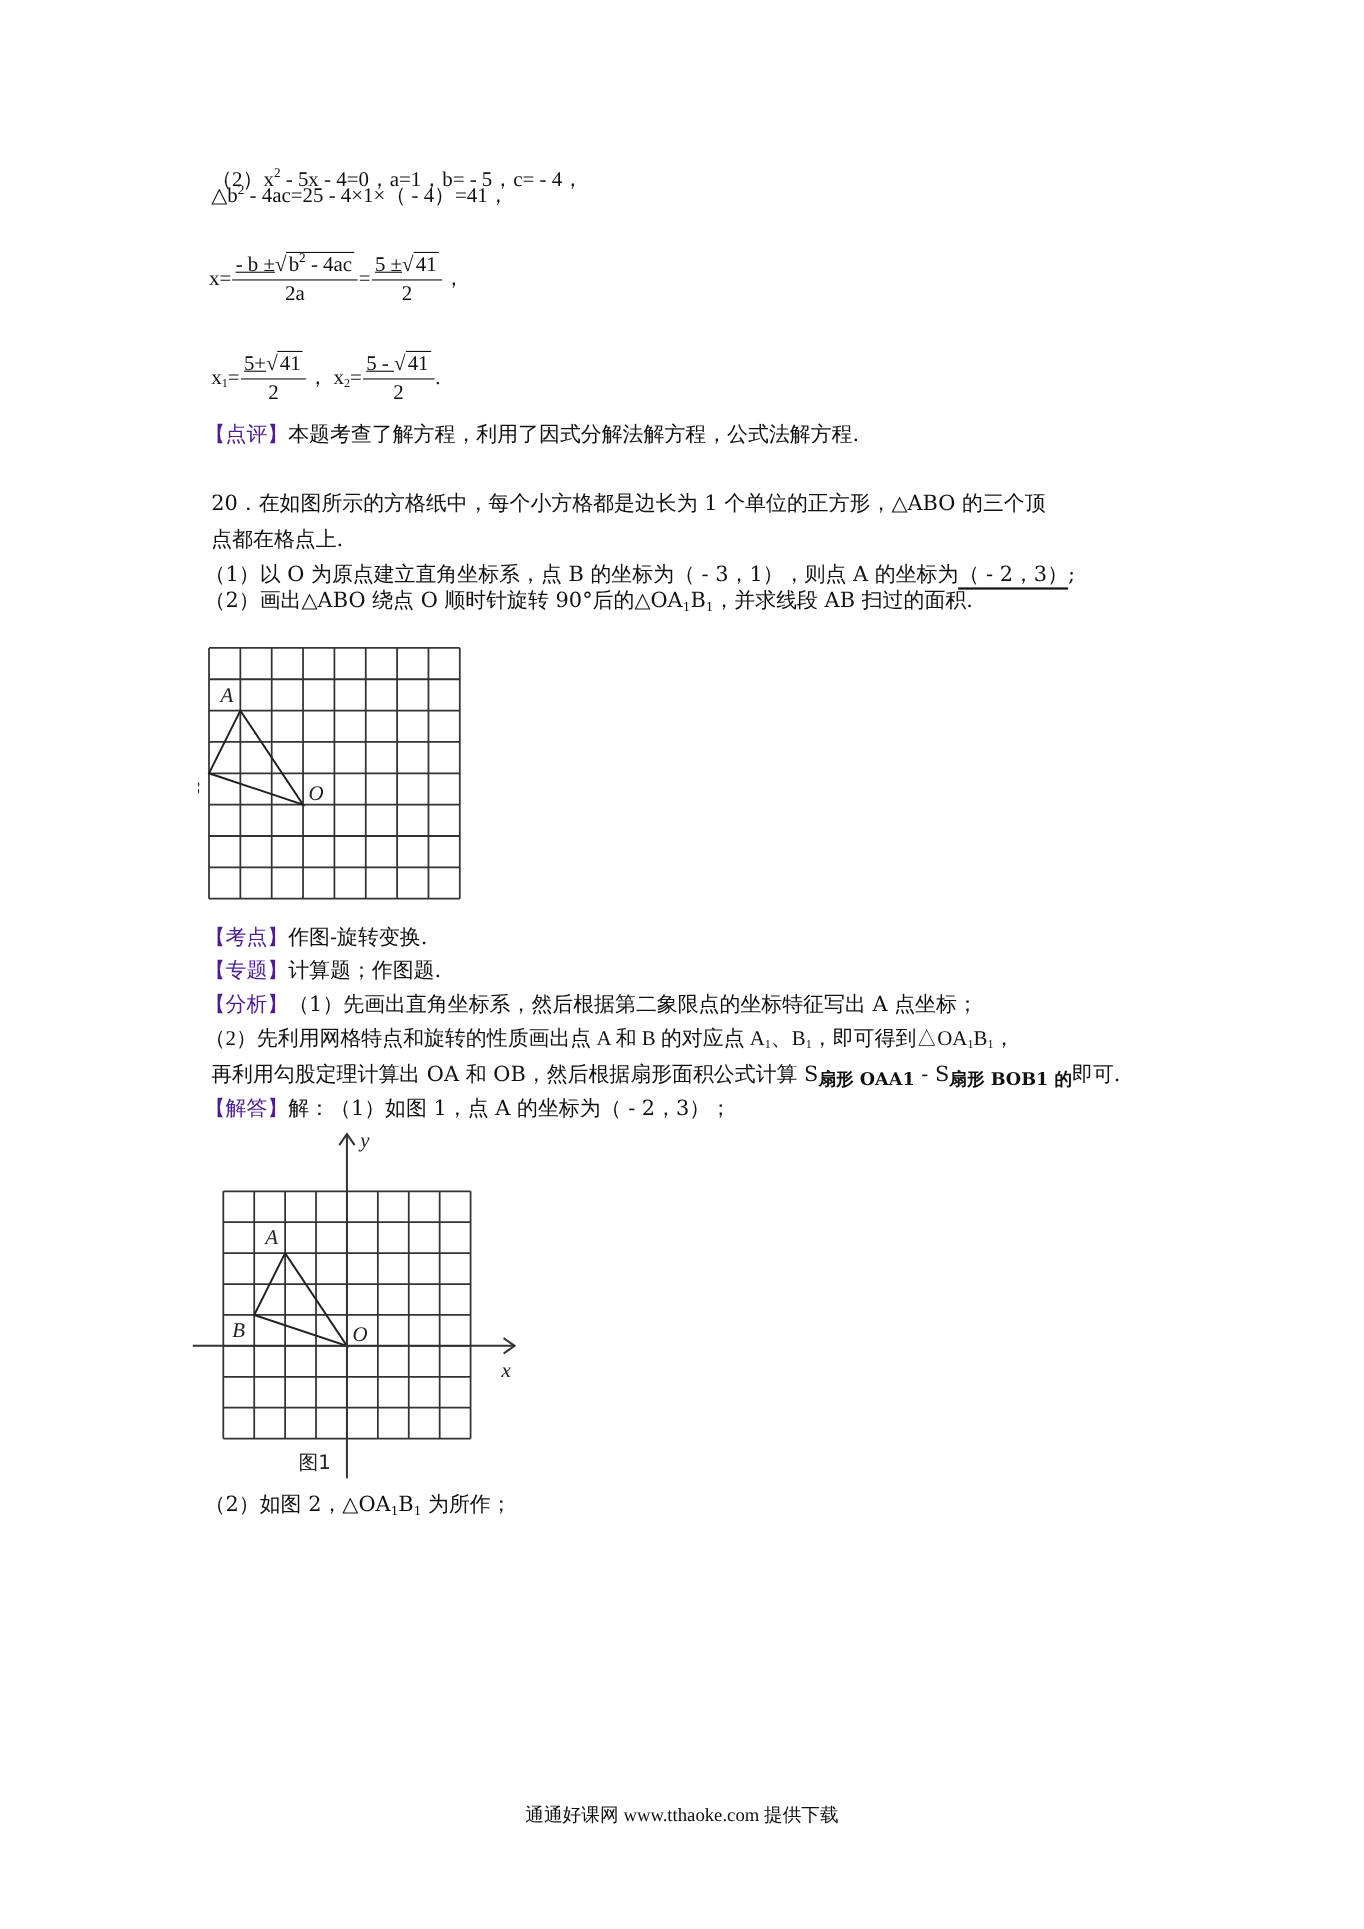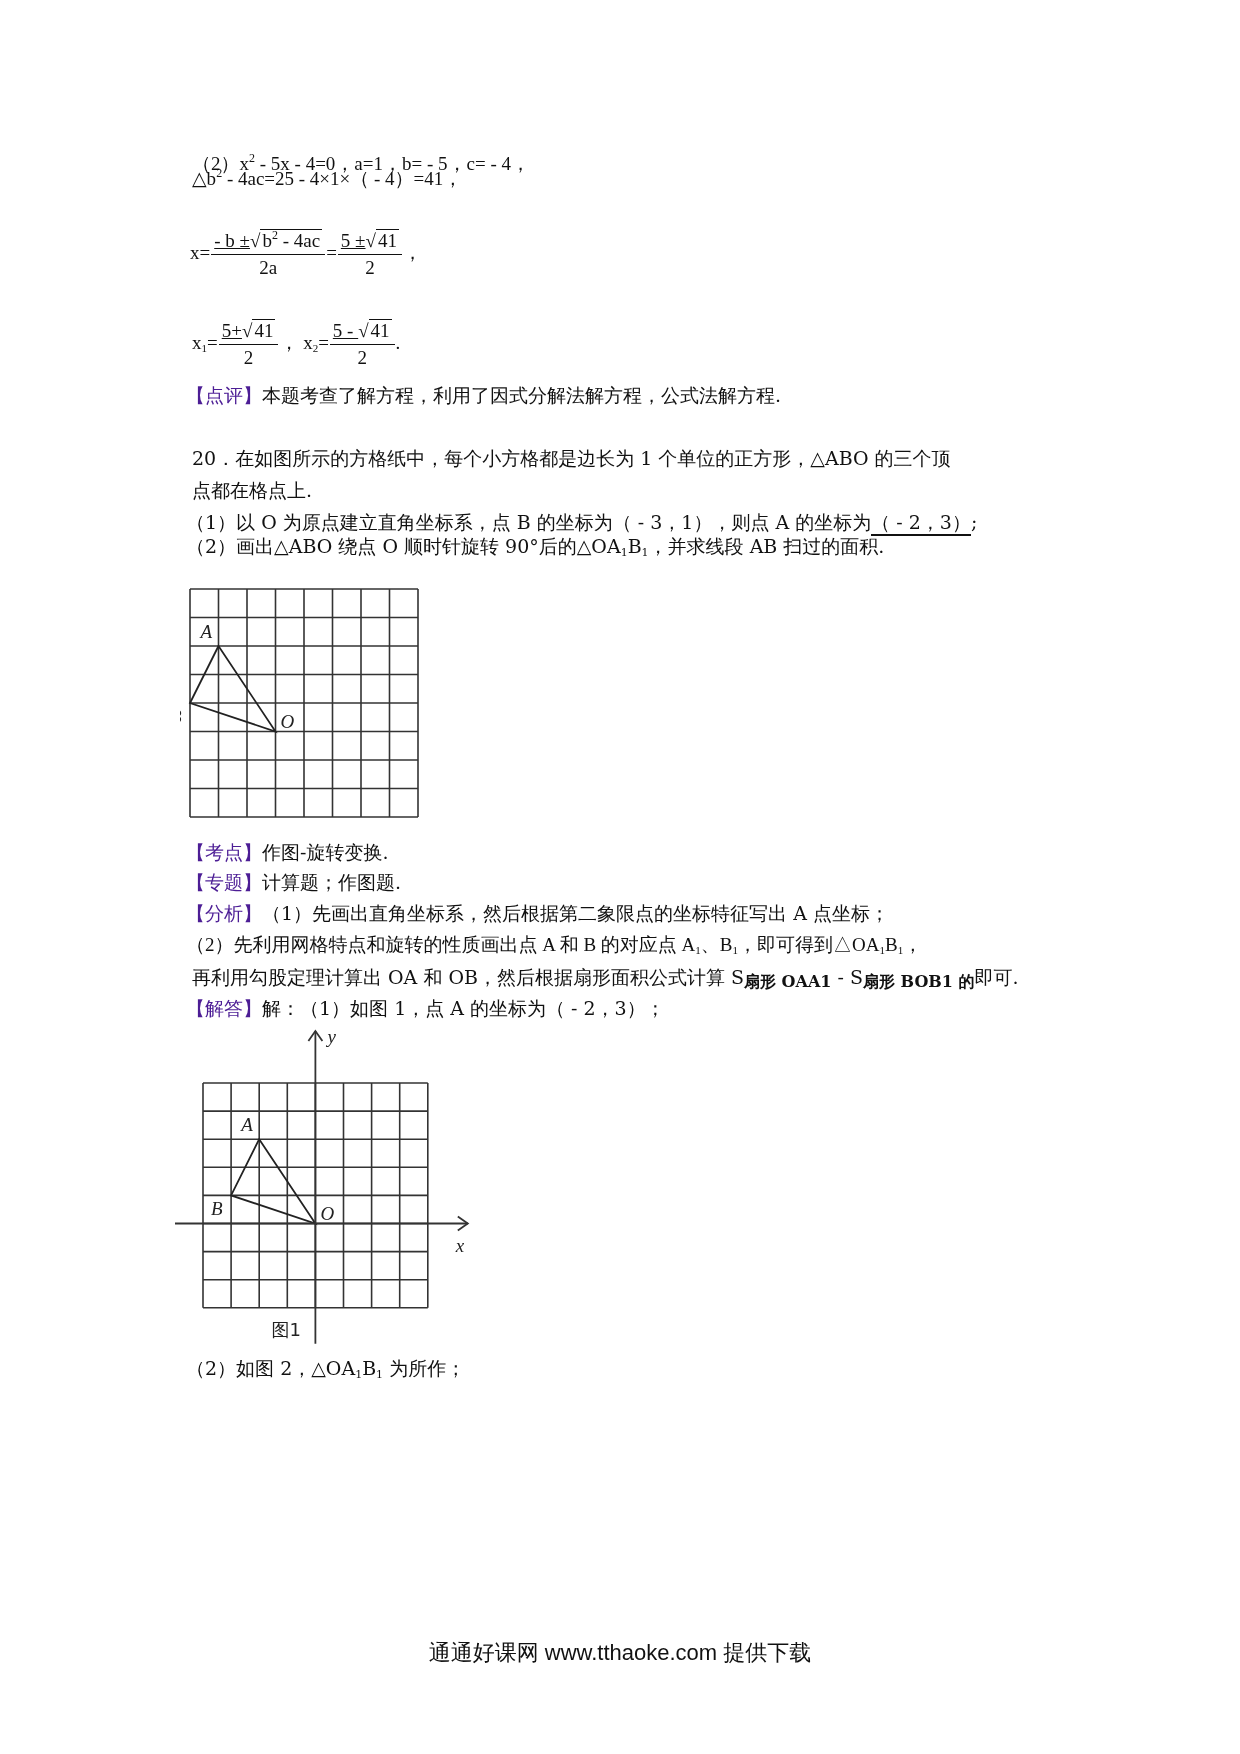--- a/index.html
+++ b/index.html
@@ -11,21 +11,21 @@
   sup { font-size: 12px; vertical-align: 8px; line-height: 0; }
   sub { font-size: 11px; vertical-align: -3px; line-height: 0; }
   sub.small { font-size: 16px; font-weight: bold; }
   .frac { display: inline-block; vertical-align: middle; text-align: center; margin: 0 1px; }
   .frac .num { display: block; padding: 0 3px; border-bottom: 1.5px solid #111; line-height: 26px; text-decoration: underline; }
   .frac .den { display: block; line-height: 26px; }
   .sqrt { display: inline-block; }
   .sqrt .rad { border-top: 1.5px solid #111; padding: 0 2px; }
   .underline { border-bottom: 2px solid #111; padding-bottom: 1px; }
   .footer { position: absolute; top: 1638px; left: 0; width: 1240px; text-align: center;
-            font-family: Liberation Sans, sans-serif; font-size: 22px; }
+            font-family: Liberation Serif, serif; font-size: 17px; }
   svg text { font-family: "Liberation Serif", "DejaVu Serif", serif; font-style: italic; }
 </style>
 </head>
 <body>
 
 <div class="line math" style="top:152px;">
   <span>（2）</span><span>x</span><sup>2</sup><span> - 5x - 4=0，a=1，b= - 5，c= - 4，</span>
 </div>
 <div class="line math" style="top:167px;">
   <span>△b</span><sup>2</sup><span> - 4ac=25 - 4×1×（ - 4）=41，</span>

